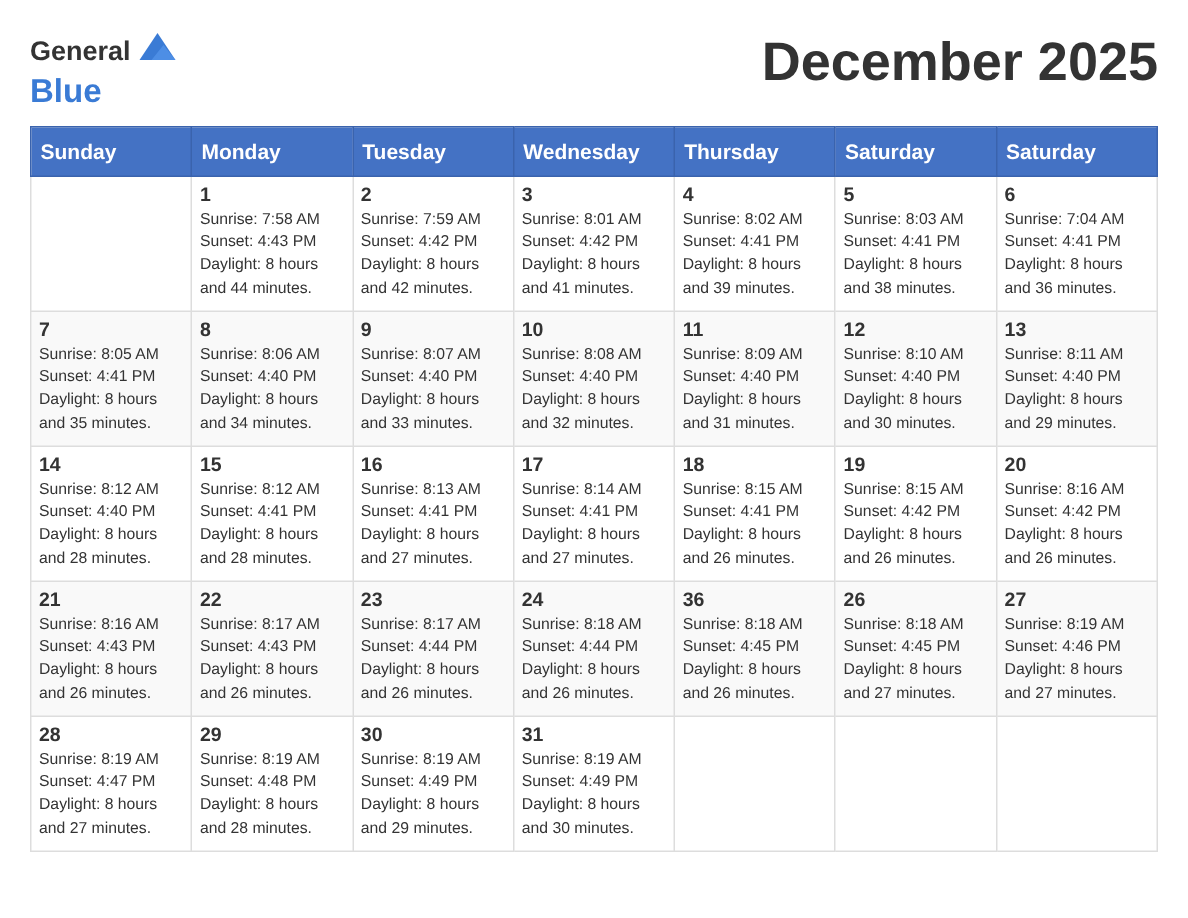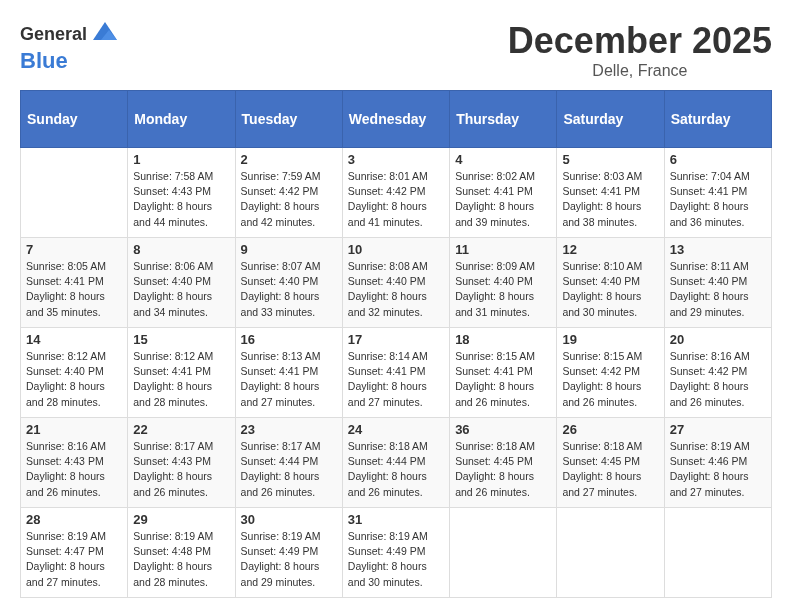--- a/index.html
+++ b/index.html
@@ -49,21 +49,21 @@
     }
     .calendar {
       width: 100%;
       border-collapse: collapse;
       border: 1px solid #ccc;
     }
     .calendar th {
       background-color: #4472c4;
       color: #fff;
       text-align: left;
-      padding: 20px 6px;
+      padding: 8px 6px;
       font-size: 14px;
       border: 1px solid #3a63ad;
     }
     .calendar td {
       border: 1px solid #ddd;
       vertical-align: top;
       padding: 4px 5px;
       width: calc(100% / 7);
       height: 90px;
       background: #fff;
@@ -100,21 +100,20 @@
           <polygon points="18,10 26,20 10,20" fill="#5a9bf0" opacity="0.6"></polygon>
         </svg>
       </div>
       <div>
         <span class="logo-text-blue">Blue</span>
       </div>
     </div>
   </div>
   <div class="title-area">
     <div class="month-title">December 2025</div>
-    <div class="location-title">Delle, France</div>
   </div>
 </div>
 
 <table class="calendar">
   <thead>
     <tr id="calendar-header-row">
     <th>Sunday</th>
         <th>Monday</th>
         <th>Tuesday</th>
         <th>Wednesday</th>

